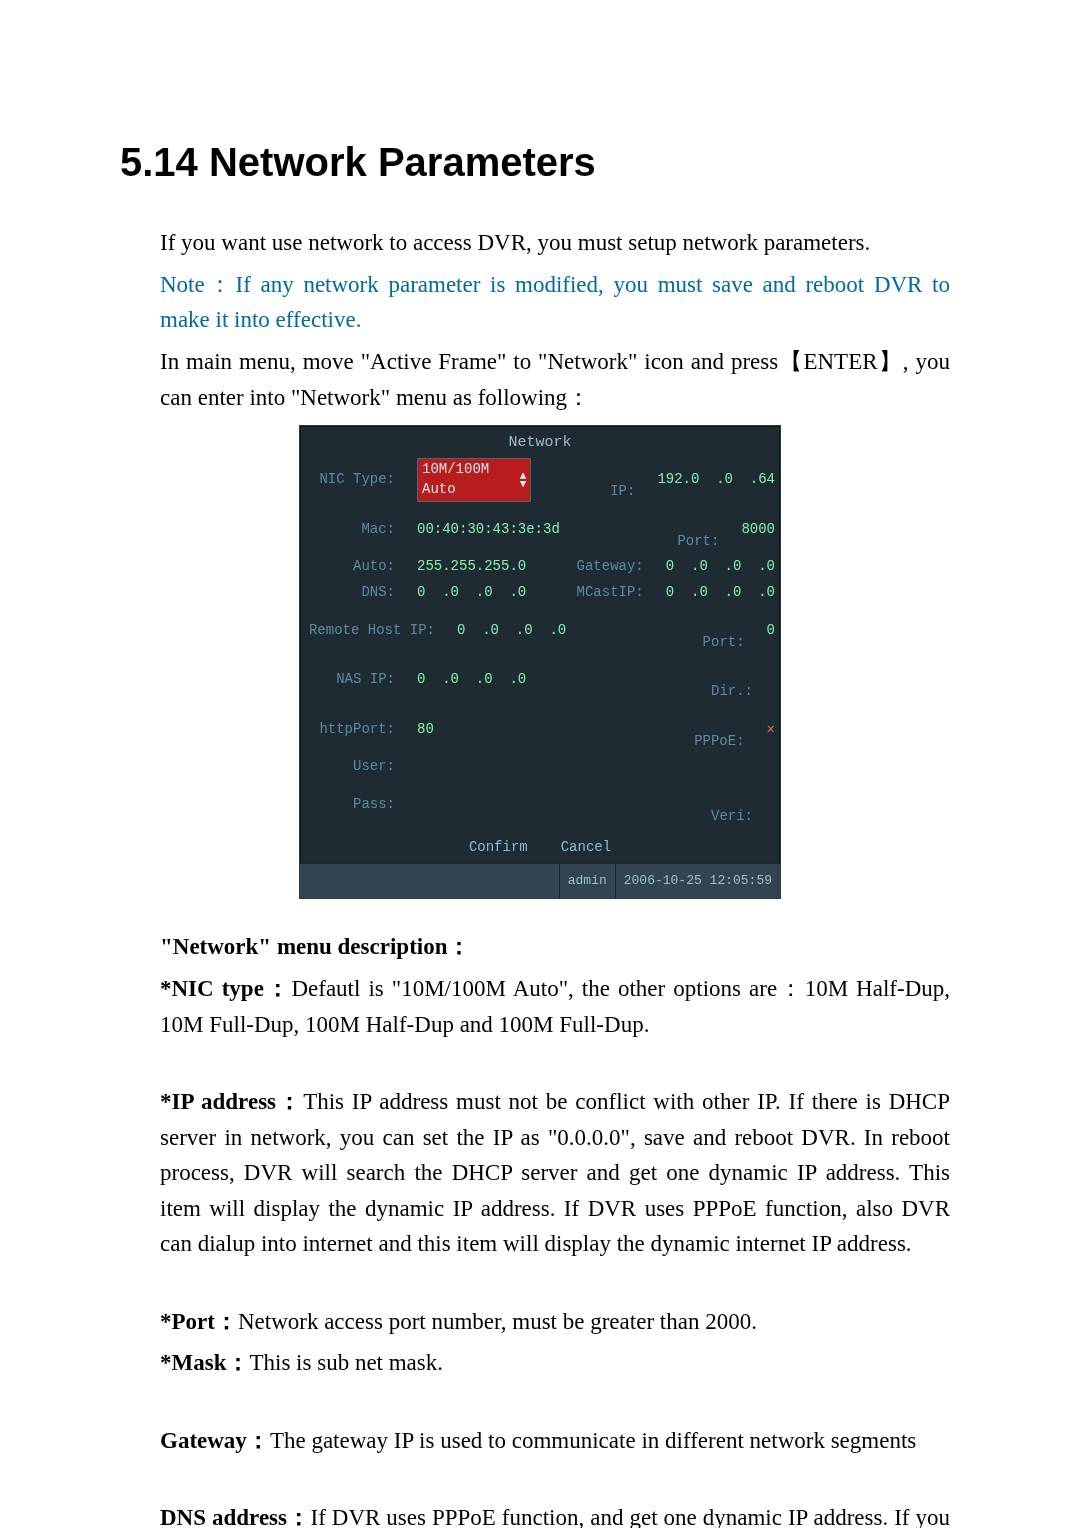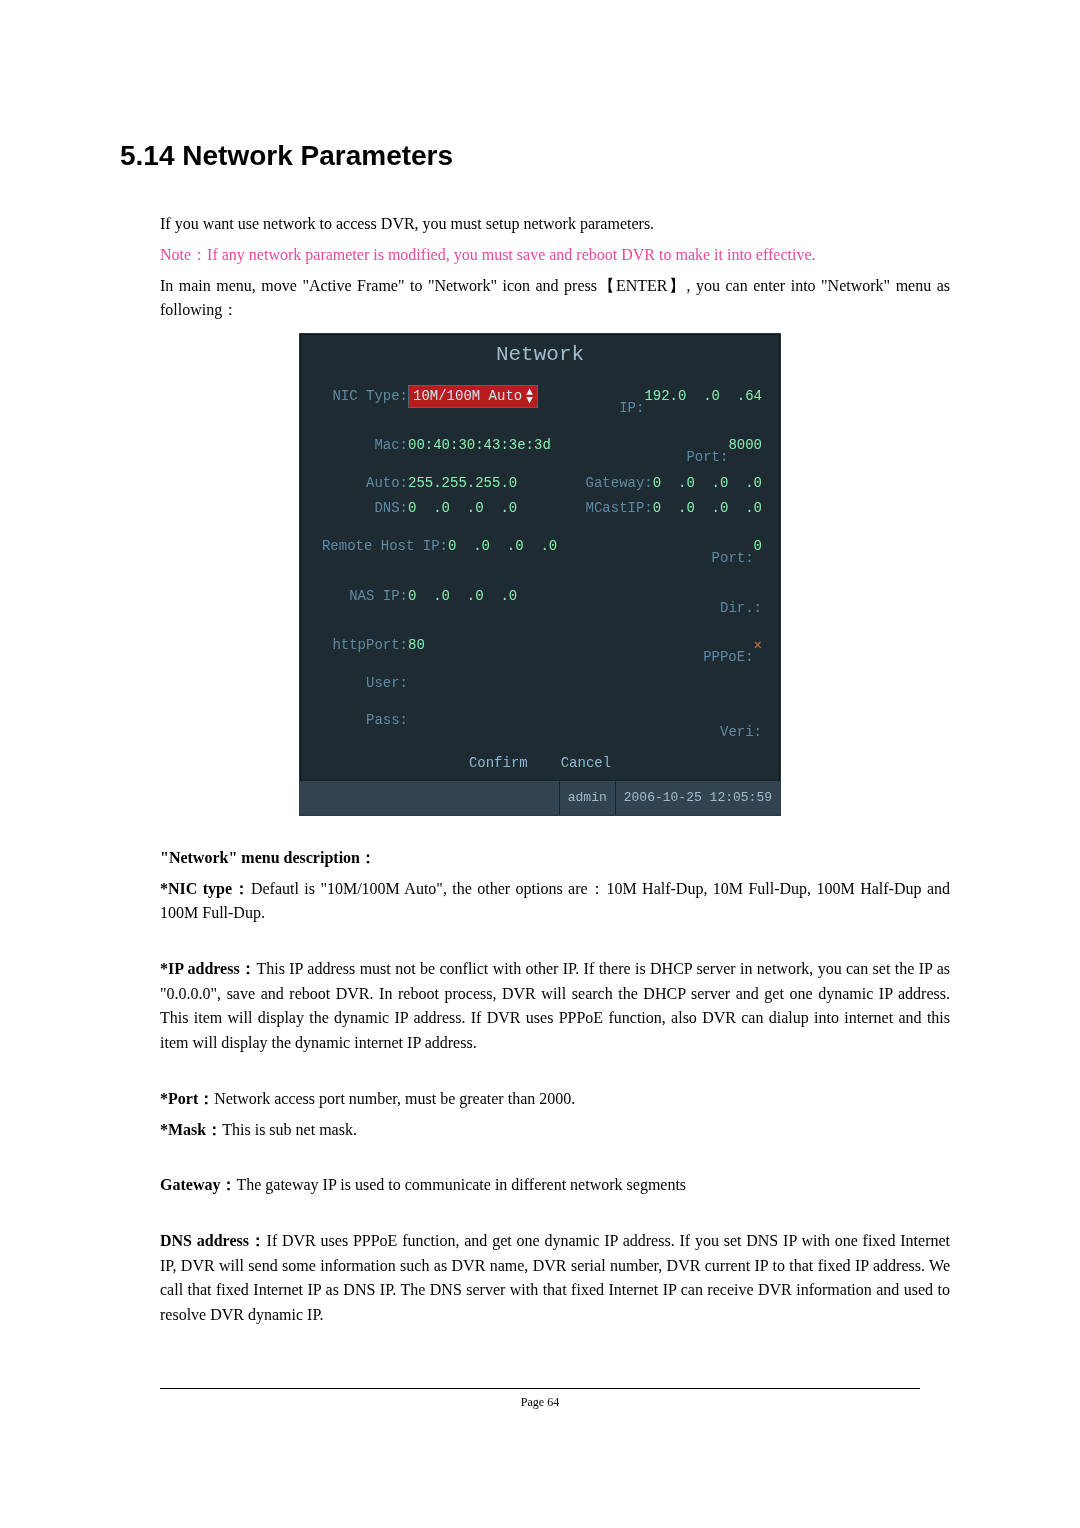--- a/index.html
+++ b/index.html
@@ -9,34 +9,34 @@
     font-family: "Times New Roman", Times, serif;
     color: #000;
     width: 1080px;
   }
   .page {
     padding: 100px 120px 40px 120px;
   }
   h1.section-title {
     font-family: Arial, Helvetica, sans-serif;
     font-weight: bold;
-    font-size: 28px;
+    font-size: 40px;
     margin: 40px 0 40px 0;
   }
   .body-text {
-    font-size: 16px;
+    font-size: 23px;
     line-height: 1.55;
     margin-left: 40px;
     margin-right: 10px;
     text-align: justify;
   }
   .body-text p {
     margin: 0 0 6px 0;
   }
-  .red { color: #ec4899; }
+  .red { color: #0369a1; }
   .bold { font-weight: bold; }
 
   
   .dvr-wrap {
     display: flex;
     justify-content: center;
     margin: 10px 0 30px 0;
   }
   .dvr {
     width: 480px;
@@ -46,26 +46,26 @@
     font-family: "Courier New", monospace;
     font-size: 14px;
     line-height: 1.4;
     box-shadow: 0 0 0 1px #0d1418 inset;
     position: relative;
   }
   .dvr-title {
     text-align: center;
     color: #9fbccd;
     padding: 6px 0 2px 0;
-    font-size: 21px;
+    font-size: 15px;
   }
   .dvr-row {
     display: flex;
-    padding: 3px 18px;
-    gap: 0;
+    padding: 3px 5px;
+    gap: 22px;
     align-items: center;
   }
   .dvr-label {
     color: #5d8aa3;
     text-align: right;
     min-width: 90px;
   }
   .dvr-label.w70 { min-width: 72px; }
   .dvr-label.w60 { min-width: 60px; margin-top: 24px; }
   .dvr-val {

